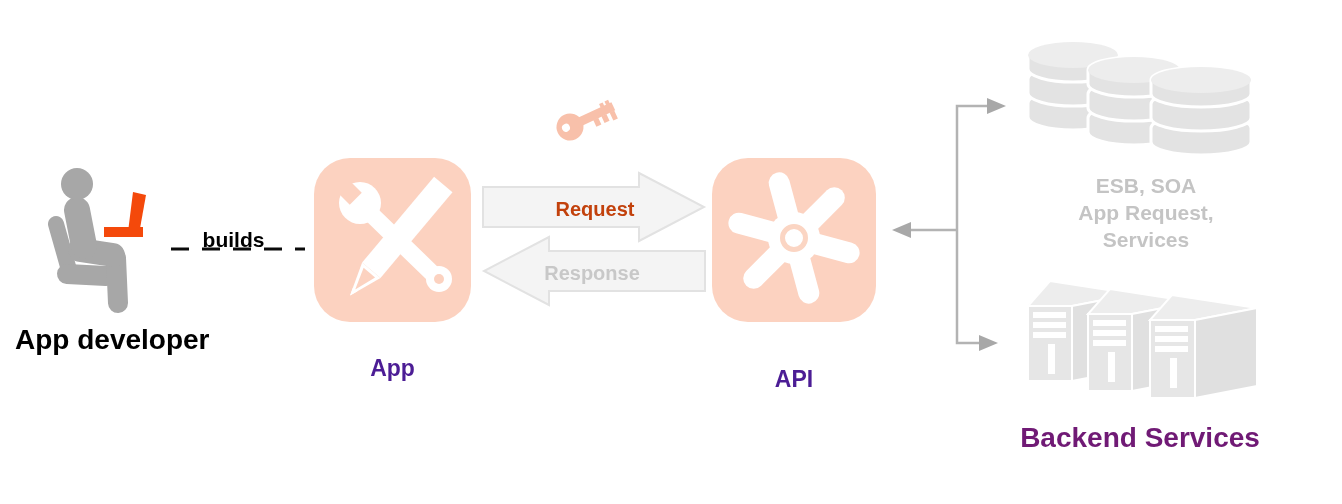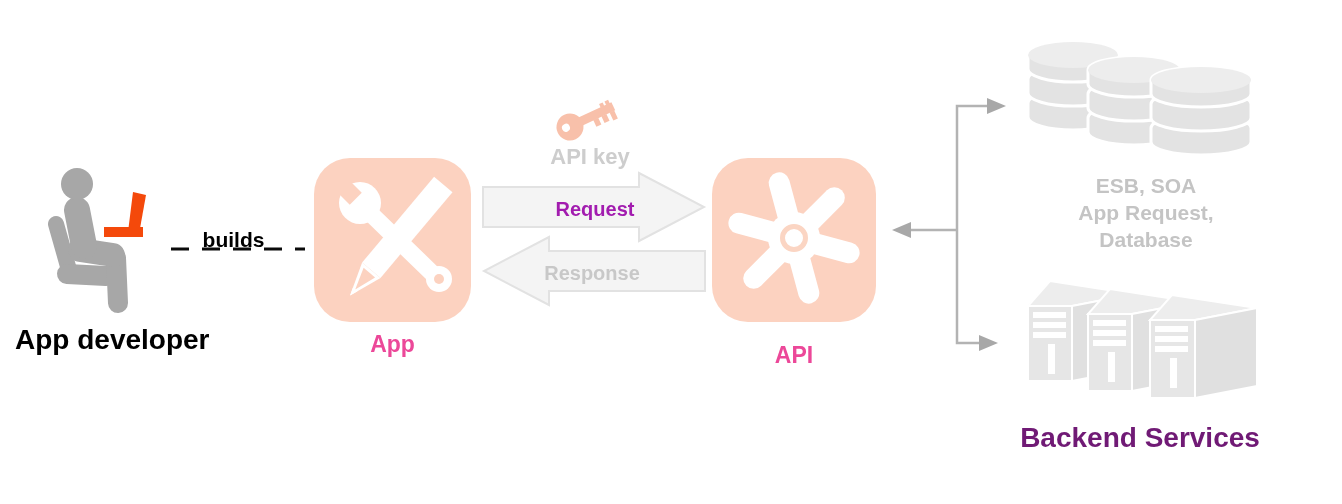--- a/index.html
+++ b/index.html
@@ -3,29 +3,29 @@
 <meta charset="utf-8">
 <style>
   html,body{margin:0;padding:0;background:#fff;}
   #canvas{
     position:relative;width:1342px;height:504px;background:#ffffff;overflow:hidden;
     font-family:"Liberation Sans",sans-serif;
   }
   .abs{position:absolute;}
   .lbl{position:absolute;font-weight:bold;text-align:center;white-space:nowrap;}
   .lbl-dark{color:#000000;}
-  .lbl-faded{color:#ec4899;}
+  .lbl-faded{color:#4c1d95;margin-top:24px;}
   .node-card{
     position:absolute;background:#FCD2C0;border-radius:36px;
   }
   .dev-label{left:15px;top:324px;width:180px;font-size:28px;}
   .builds-label{left:166px;top:228px;width:135px;font-size:21px;}
   .app-label{left:314px;top:331px;width:157px;font-size:23px;}
   .apikey-label{left:510px;top:144px;width:160px;font-size:22px;color:#CDCDCD;}
-  .req-label{left:495px;top:198px;width:200px;font-size:20px;color:#a21caf;}
+  .req-label{left:495px;top:198px;width:200px;font-size:20px;color:#c2410c;}
   .resp-label{left:492px;top:262px;width:200px;font-size:20px;color:#C8C8C8;}
   .api-label{left:712px;top:342px;width:164px;font-size:23px;}
   .esb-label{left:1040px;top:172px;width:212px;font-size:21px;line-height:27px;color:#C4C4C4;}
   .backend-label{left:1008px;top:422px;width:264px;font-size:28px;color:#701a75;}
 </style>
 </head>
 <body>
 
 <div id="canvas">
 
@@ -76,21 +76,20 @@
       <circle cx="0" cy="0" r="13.5"></circle>
       <rect x="8" y="-5" width="40" height="9"></rect>
       <rect x="24" y="3.5" width="5.5" height="7.5"></rect>
       <rect x="33" y="3.5" width="5.5" height="7.5"></rect>
       <rect x="42" y="3.5" width="5" height="9"></rect>
       <rect x="36" y="-8.5" width="4" height="4.5"></rect>
       <rect x="42" y="-8.5" width="4" height="4.5"></rect>
       <circle cx="-4" cy="-1" r="4" fill="#FFFFFF"></circle>
     </g>
   </svg>
-  <div class="lbl apikey-label">API key</div>
 
   <svg class="abs" style="left:481px;top:170px;" width="226" height="76" viewBox="0 0 226 76">
     <polygon points="2,17 158,17 158,3 223,37 158,71 158,57 2,57" fill="#F4F4F4" stroke="#E2E2E2" stroke-width="2"></polygon>
   </svg>
   <div class="lbl req-label">Request</div>
 
   <svg class="abs" style="left:481px;top:234px;" width="226" height="76" viewBox="0 0 226 76">
     <polygon points="224,17 68,17 68,3 3,37 68,71 68,57 224,57" fill="#F4F4F4" stroke="#E2E2E2" stroke-width="2"></polygon>
   </svg>
   <div class="lbl resp-label">Response</div>
@@ -138,21 +137,21 @@
         <path transform="translate(0,48)" d="M0,13 a50,13 0 0 1 100,0 v14 a50,13 0 0 1 -100,0 z"></path>
         <path transform="translate(0,24)" d="M0,13 a50,13 0 0 1 100,0 v14 a50,13 0 0 1 -100,0 z"></path>
         <path d="M0,13 a50,13 0 0 1 100,0 v14 a50,13 0 0 1 -100,0 z"></path>
         <ellipse cx="50" cy="13" rx="50" ry="13" fill="#EDEDED" stroke="none"></ellipse>
       </g>
     </g>
   </svg>
   <div class="lbl esb-label">
     <div>ESB, SOA</div>
     <div>App Request,</div>
-    <div>Database</div>
+    <div>Services</div>
   </div>
 
   <svg class="abs" style="left:1018px;top:280px;" width="245" height="130" viewBox="0 0 245 130">
 
     <g>
       <polygon points="10,26 54,26 116,14 32,1" fill="#EDEDED" stroke="#FFFFFF" stroke-width="2"></polygon>
       <polygon points="54,26 116,14 116,89 54,101" fill="#E0E0E0" stroke="#FFFFFF" stroke-width="2"></polygon>
       <rect x="10" y="26" width="44" height="75" fill="#E6E6E6" stroke="#FFFFFF" stroke-width="2"></rect>
       <g fill="#FFFFFF">
         <rect x="15" y="32" width="33" height="6"></rect>

